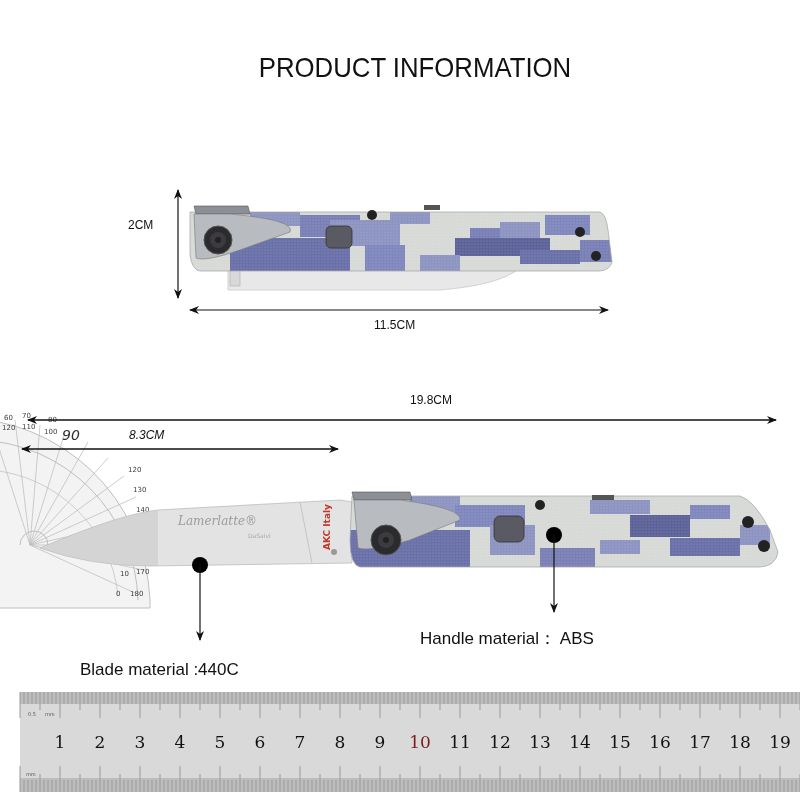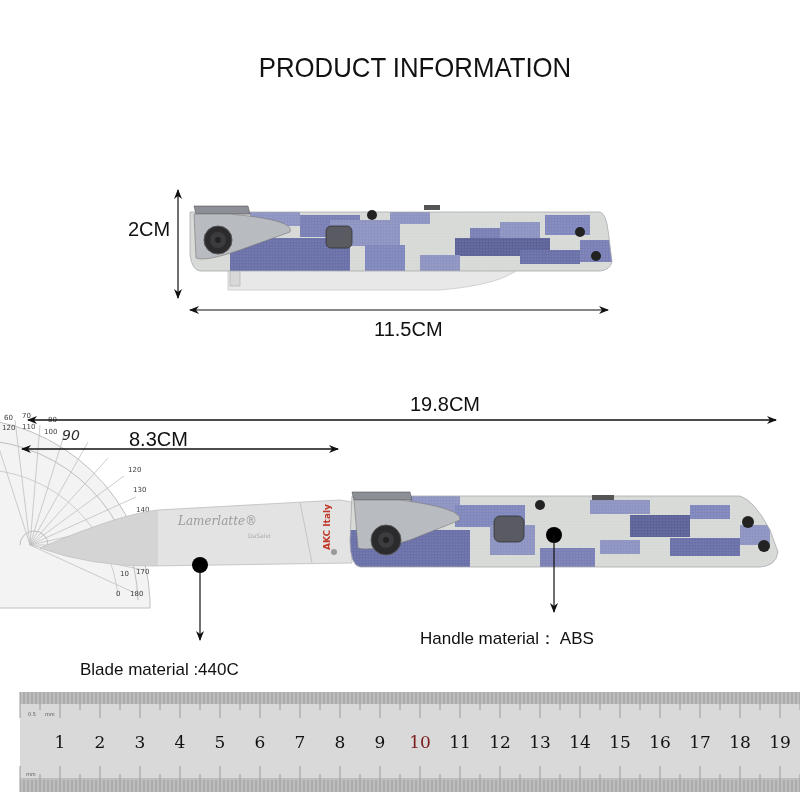--- a/index.html
+++ b/index.html
@@ -1,34 +1,34 @@
 <!DOCTYPE html>
 <html><head>
 <meta charset="utf-8">
 <style>
   html,body{margin:0;padding:0;background:#fff;}
   body{width:800px;height:800px;position:relative;overflow:hidden;font-family:"Liberation Sans","DejaVu Sans",sans-serif;color:#111;}
   .abs{position:absolute;}
   .title{left:0;width:830px;top:52px;text-align:center;font-size:28px;letter-spacing:0px;font-weight:normal;transform:scaleX(0.92);transform-origin:center;}
-  .dimlabel{font-size:20px;color:#111;}
+  .dimlabel{font-size:12px;color:#111;}
   .material{font-size:17px;color:#111;text-align:center;}
   svg{position:absolute;left:0;top:0;}
   .ruler-num{font-family:"DejaVu Serif","Liberation Serif",serif;font-size:17px;fill:#111;}
   .ruler-num.red{fill:#7a1a1a;}
 </style>
 </head>
 <body>
 
 <div class="abs title">PRODUCT INFORMATION</div>
 
 <div class="abs dimlabel" style="left:128px;top:218px;">2CM</div>
 <div class="abs dimlabel" style="left:374px;top:318px;">11.5CM</div>
 
 <div class="abs dimlabel" style="left:370px;top:393px;margin-left:40px;">19.8CM</div>
-<div class="abs dimlabel" style="left:129px;top:428px;">8.3CM</div>
+<div class="abs dimlabel" style="left:129px;top:428px;font-style:italic;">8.3CM</div>
 
 <div class="abs material" style="left:80px;top:660px;">Blade material :440C</div>
 <div class="abs material" style="left:420px;top:627px;">Handle material： ABS</div>
 
 <svg width="800" height="800" viewBox="0 0 800 800">
   <defs>
     <marker id="arr" markerWidth="10" markerHeight="8" refX="9" refY="4" orient="auto-start-reverse" markerUnits="userSpaceOnUse">
       <path d="M0,0 L10,4 L0,8 L3,4 Z" fill="#111"></path>
     </marker>
     <pattern id="weave" width="3" height="3" patternUnits="userSpaceOnUse">

